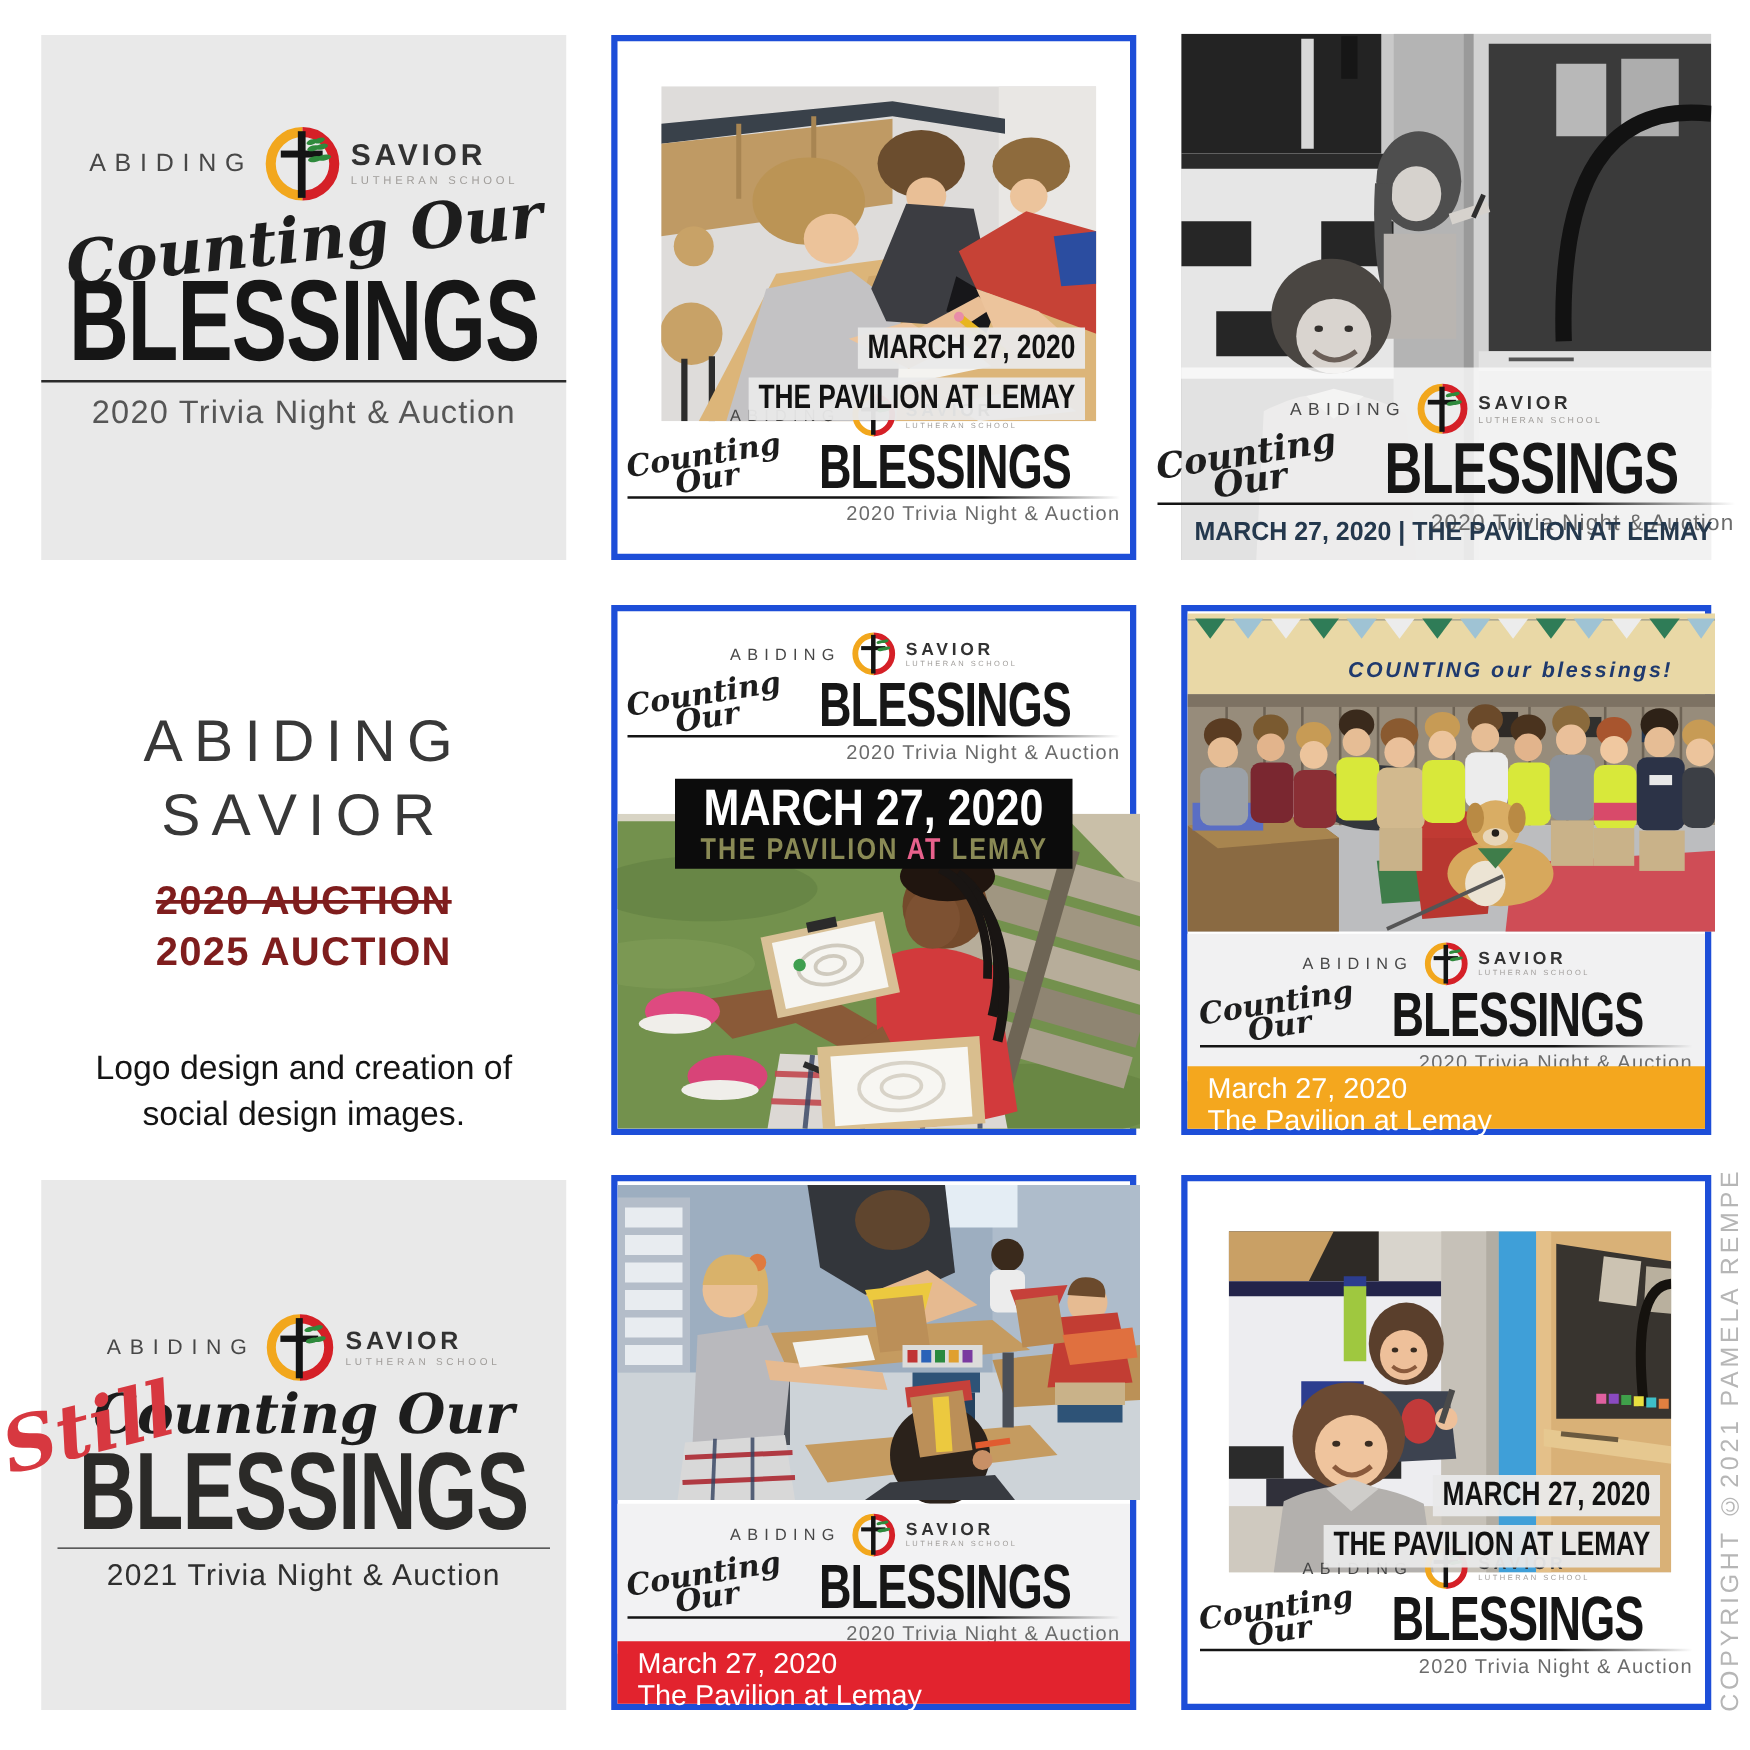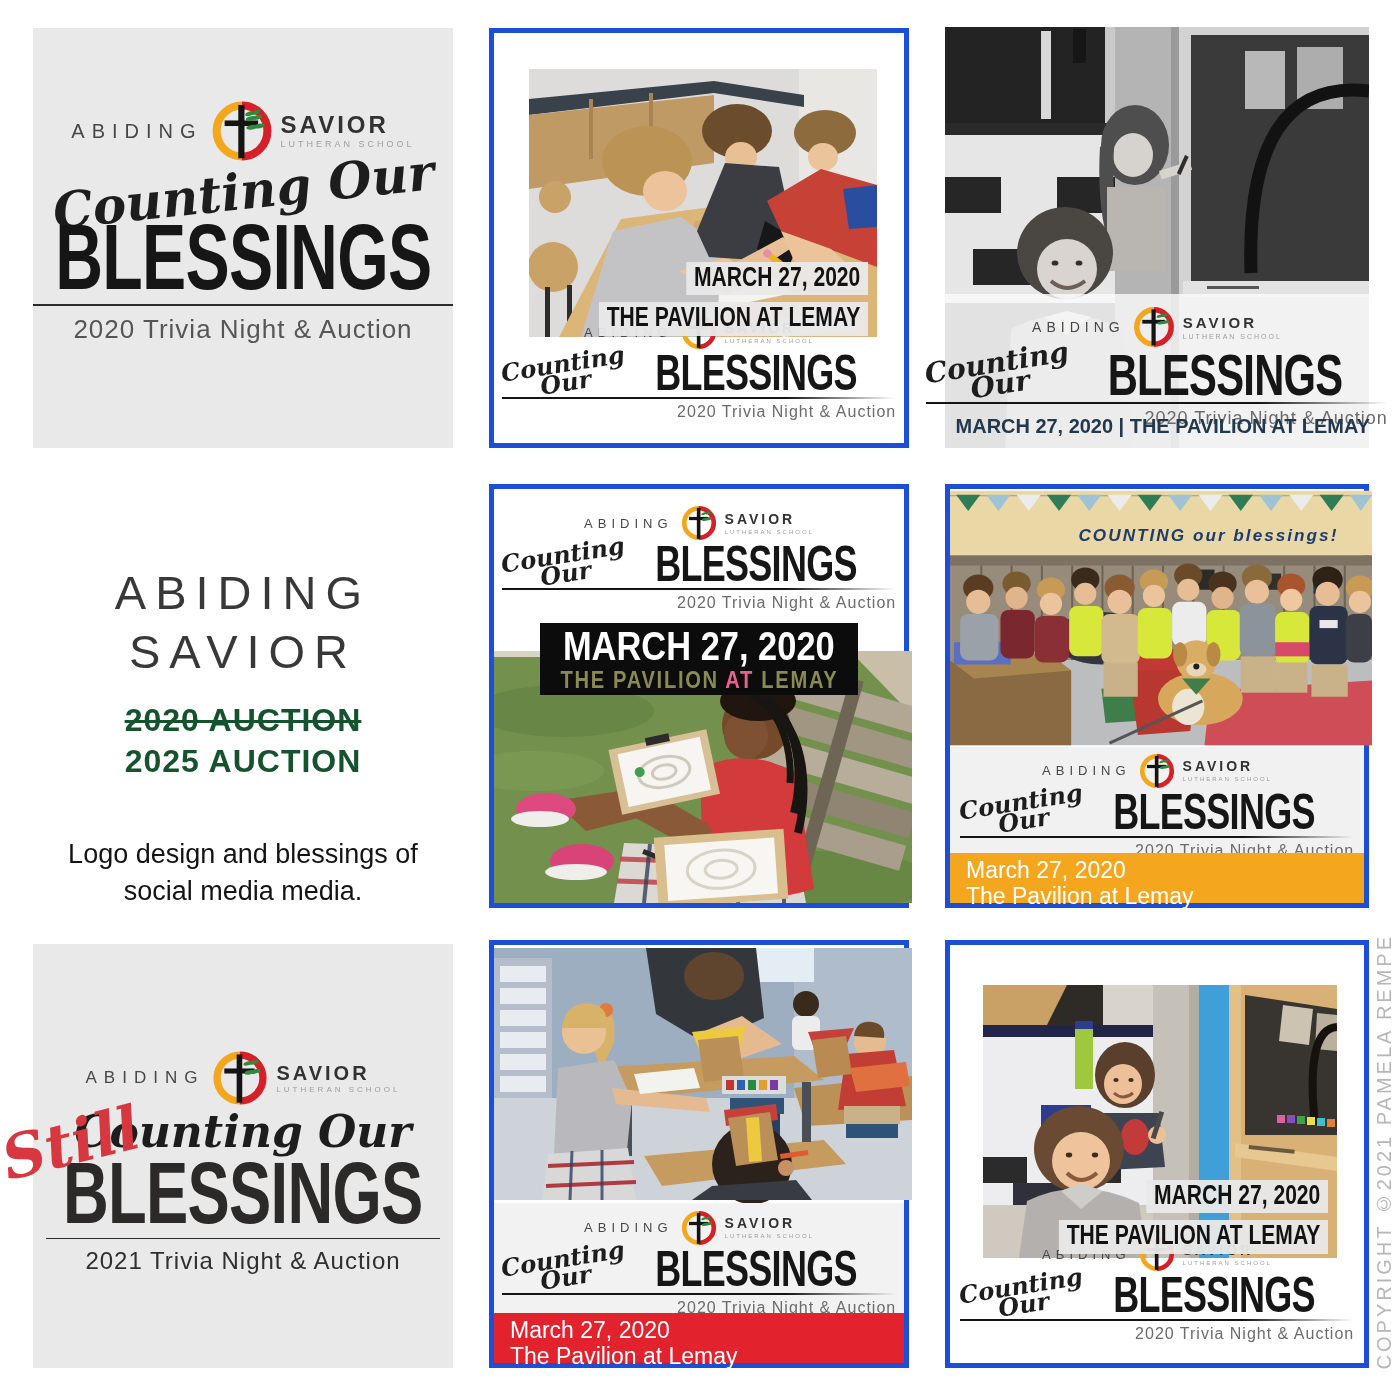--- a/index.html
+++ b/index.html
@@ -96,21 +96,21 @@
 
   
   .bar{position:absolute;left:0;right:0;bottom:0;height:50px;color:#ffffff;padding:5px 16px;box-sizing:border-box;
        font-size:23px;line-height:1.12;font-weight:400;z-index:6;}
   .bar-amber{background:#f4a71e;}
   .bar-red{background:#e2232e;}
 
   
   .intro{text-align:center;padding-top:80px;color:#2e2e2e;}
   .intro-title{font-size:47px;letter-spacing:9px;font-weight:400;line-height:1.25;color:#383838;}
-  .auction{font-size:32px;font-weight:800;color:#14532d;letter-spacing:1px;}
+  .auction{font-size:32px;font-weight:800;color:#7f1d1d;letter-spacing:1px;}
   .auction-old{margin-top:20px;text-decoration:line-through;text-decoration-thickness:3px;}
   .auction-new{margin-top:4px;}
   .intro-desc{font-size:27px;color:#141414;margin-top:56px;line-height:1.4;}
 
   
   .copyright{position:absolute;right:4px;bottom:8px;writing-mode:vertical-rl;transform:rotate(180deg);
              font-size:20px;letter-spacing:3px;color:#b6b6b6;font-family:"Liberation Sans",sans-serif;}
 </style>
 </head>
 <body>
@@ -306,22 +306,22 @@
   </section>
 
   <section class="cell r2c1 intro">
     <div class="intro-title">
       <div>ABIDING</div>
       <div>SAVIOR</div>
     </div>
     <div class="auction auction-old">2020 AUCTION</div>
     <div class="auction auction-new">2025 AUCTION</div>
     <div class="intro-desc">
-      <div>Logo design and blessings of</div>
-      <div>social media media.</div>
+      <div>Logo design and creation of</div>
+      <div>social design images.</div>
     </div>
   </section>
 
   <section class="cell r2c2 card">
     <div class="lockup lockup-sm" style="margin-top:16px;">
       <div class="head">
         <span class="abiding">ABIDING</span>
         <svg class="crest" viewBox="0 0 100 100">
           <path d="M50 9 A41 41 0 0 0 50 91" stroke="#f2a71d" stroke-width="13" fill="none"></path>
           <path d="M50 9 A41 41 0 0 1 50 91" stroke="#d52027" stroke-width="13" fill="none"></path>

